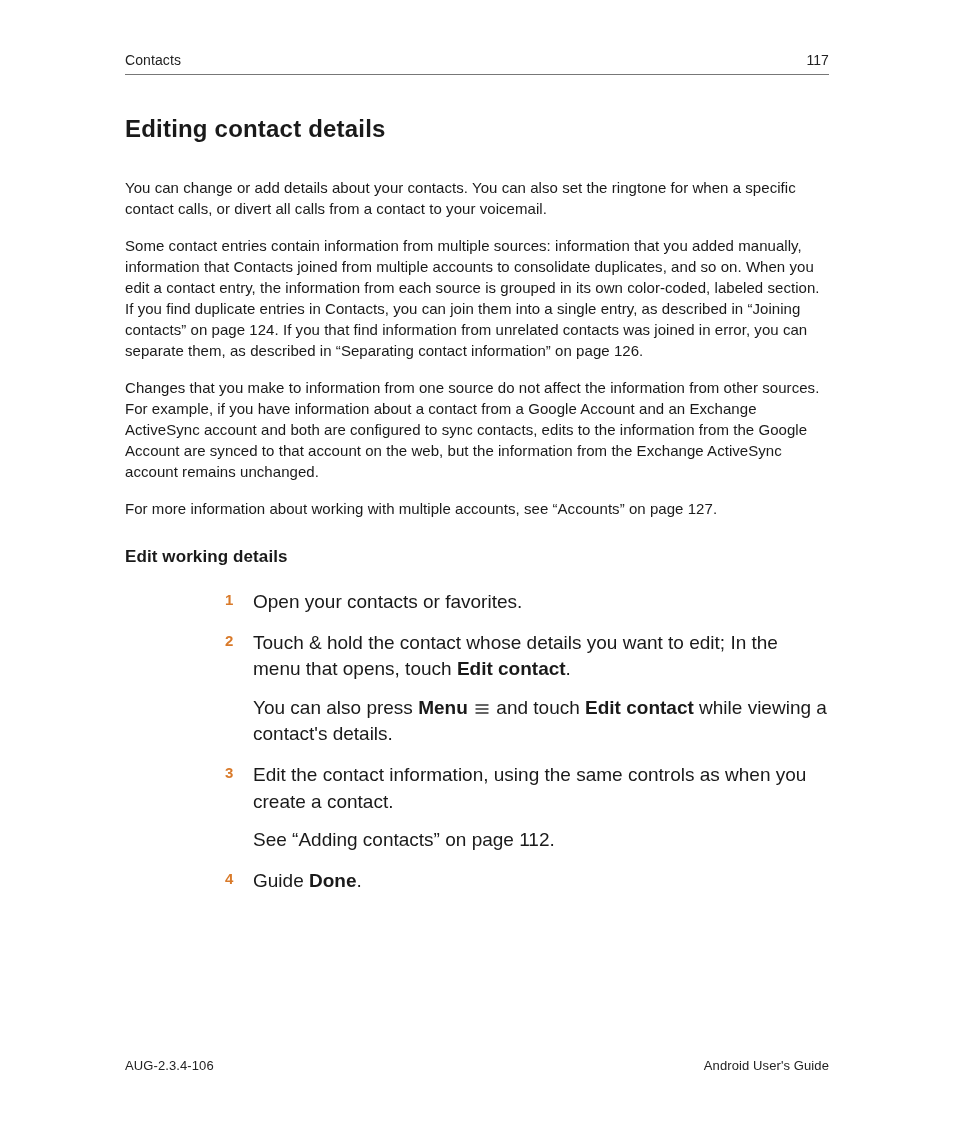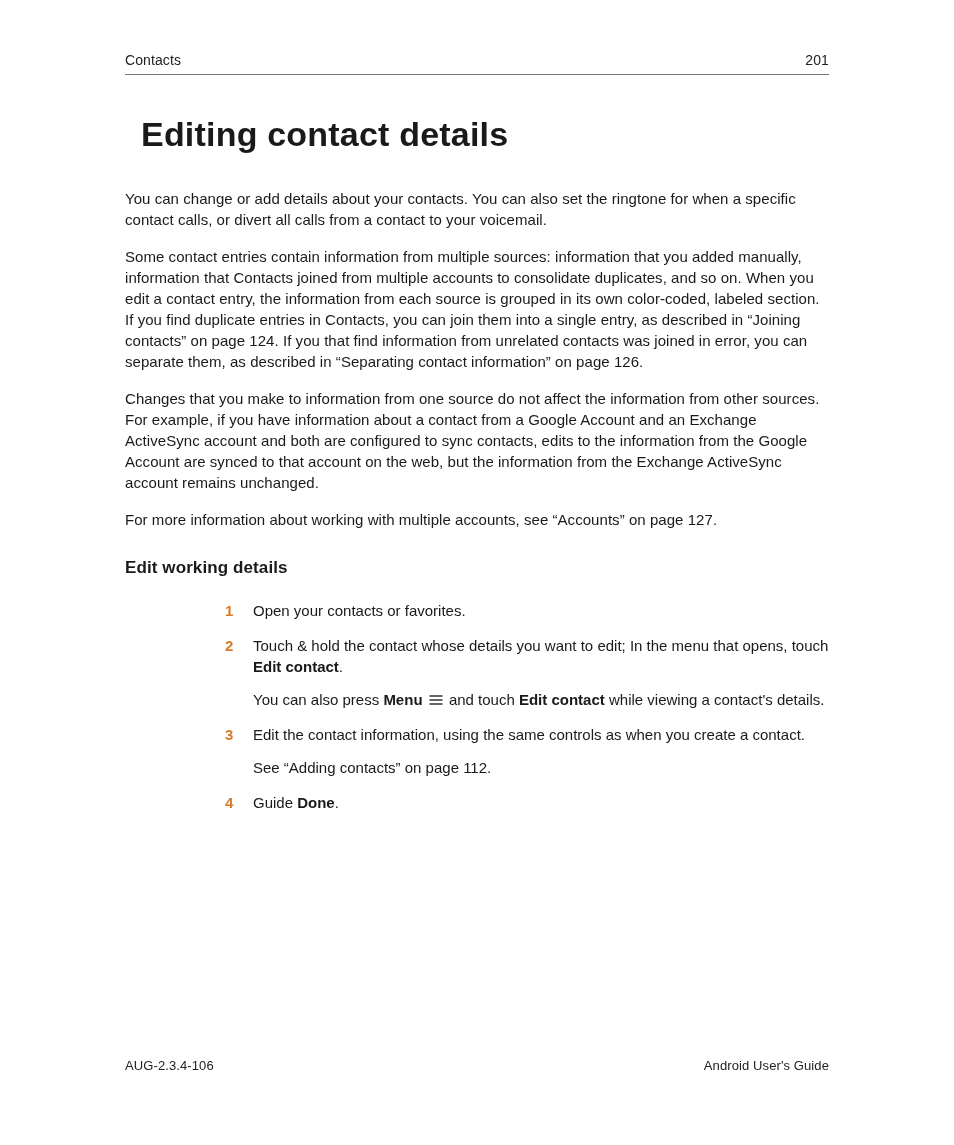--- a/index.html
+++ b/index.html
@@ -24,23 +24,23 @@
     display: flex;
     justify-content: space-between;
     font-size: 14px;
     color: #222;
     padding-bottom: 6px;
     border-bottom: 0.5px solid #777;
     margin-bottom: 40px;
     letter-spacing: 0.1px;
   }
   h1.title {
-    font-size: 34px;
+    font-size: 24px;
     font-weight: 700;
-    margin: 0 0 34px 16px;
+    margin: 0 0 34px 0;
     letter-spacing: 0.2px;
   }
   .body-text {
   }
   .body-text p {
     font-size: 15px;
     line-height: 1.4;
     margin: 0 0 16px 0;
     color: #1a1a1a;
     letter-spacing: 0.05px;
@@ -66,21 +66,21 @@
   ol.steps > li .num {
     position: absolute;
     left: 0;
     top: 0;
     color: #d97a2a;
     font-weight: 700;
     font-size: 15px;
   }
   ol.steps > li p {
     margin: 12px 0 10px 0;
-    font-size: 15px;
+    font-size: 19px;
     line-height: 1.4;
   }
   ol.steps > li p:last-child {
     margin-bottom: 0;
   }
   .b { font-weight: 700; }
   .menu-icon {
     display: inline-block;
     width: 14px;
     vertical-align: -1px;
@@ -100,21 +100,21 @@
     gap: 8px;
   }
 </style>
 </head>
 <body>
 
 <div class="page">
 
   <div class="running-header">
     <span>Contacts</span>
-    <span>201</span>
+    <span>117</span>
   </div>
 
   <h1 class="title">Editing contact details</h1>
 
   <div class="body-text">
     <p>You can change or add details about your contacts. You can also set the ringtone for when a specific contact calls, or divert all calls from a contact to your voicemail.</p>
     <p>Some contact entries contain information from multiple sources: information that you added manually, information that Contacts joined from multiple accounts to consolidate duplicates, and so on. When you edit a contact entry, the information from each source is grouped in its own color-coded, labeled section. If you find duplicate entries in Contacts, you can join them into a single entry, as described in “Joining contacts” on page 124. If you that find information from unrelated contacts was joined in error, you can separate them, as described in “Separating contact information” on page 126.</p>
     <p>Changes that you make to information from one source do not affect the information from other sources. For example, if you have information about a contact from a Google Account and an Exchange ActiveSync account and both are configured to sync contacts, edits to the information from the Google Account are synced to that account on the web, but the information from the Exchange ActiveSync account remains unchanged.</p>
     <p>For more information about working with multiple accounts, see “Accounts” on page 127.</p>
   </div>

